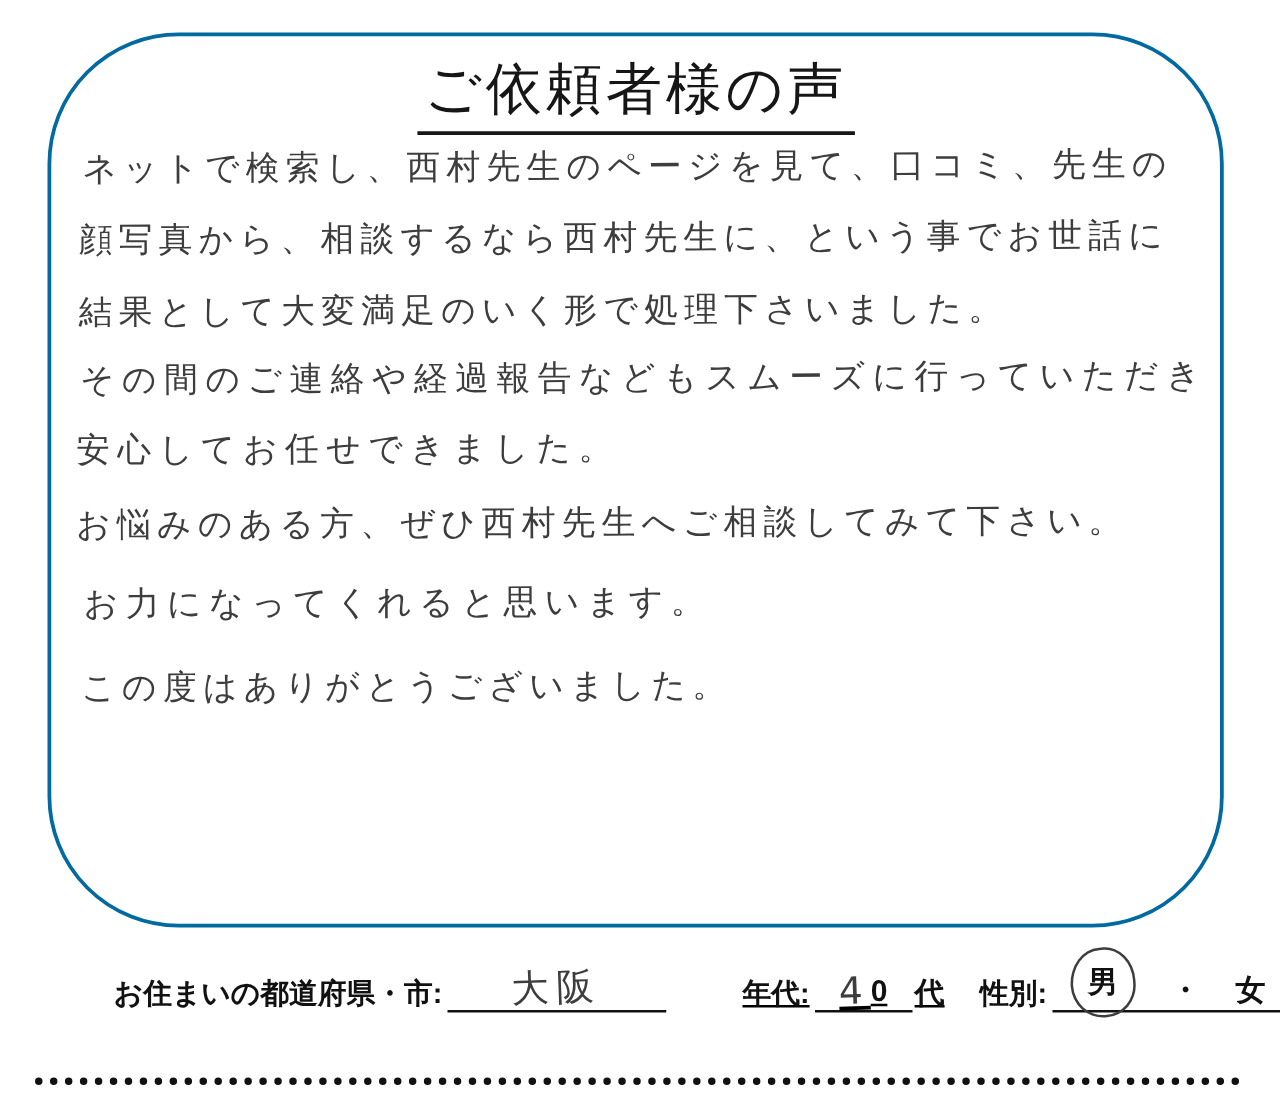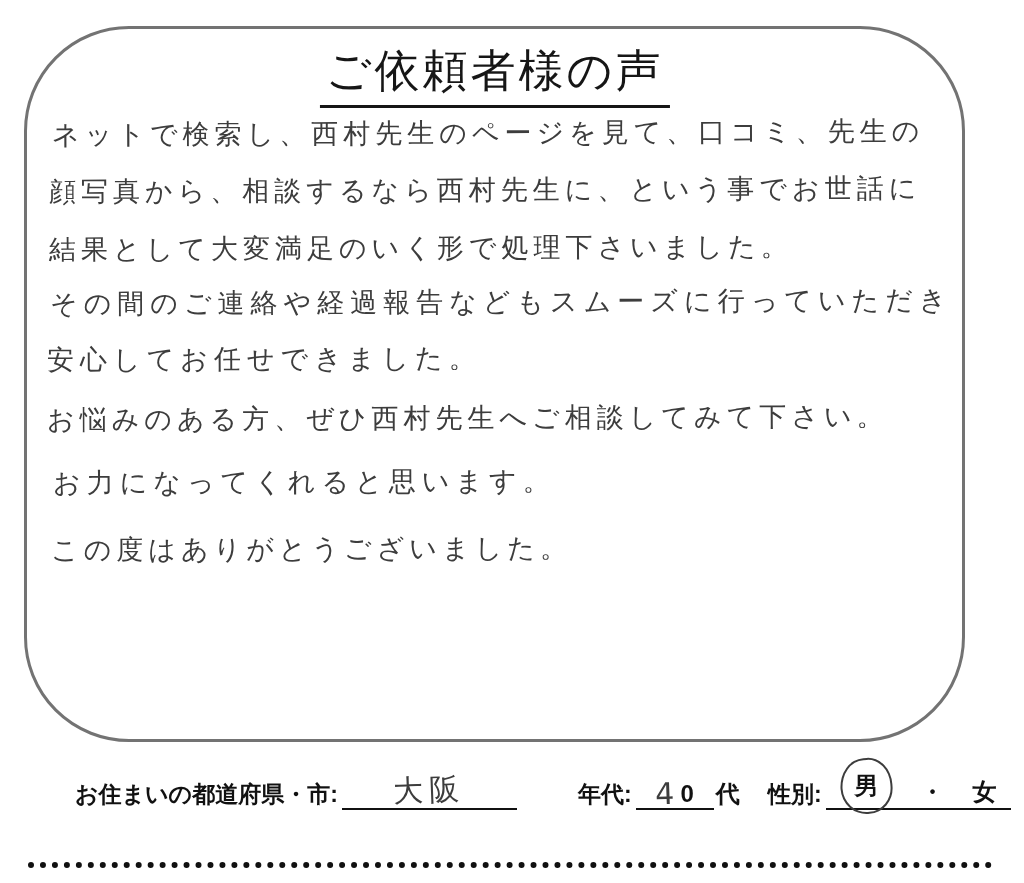--- a/index.html
+++ b/index.html
@@ -2,23 +2,23 @@
 <html><head>
 <meta charset="utf-8">
 <style>
   * { margin: 0; padding: 0; box-sizing: border-box; }
   html, body { width: 1024px; height: 883px; background: #ffffff; overflow: hidden; }
   body { position: relative; font-family: "Liberation Sans", sans-serif; }
 
   
   .card {
     position: absolute;
-    left: 24px; top: 26px;
+    left: 38px; top: 26px;
     width: 941px; height: 716px;
-    border: 3px solid #737373;
+    border: 3px solid #0369a1;
     border-radius: 105px;
     background: #ffffff;
   }
 
   
   .title {
     position: absolute;
     top: 12px; left: 50%;
     transform: translateX(-50%);
     font-size: 45px;
@@ -49,33 +49,33 @@
   .hand-line:nth-of-type(4) { top: 255px; left: 23px; letter-spacing: 6px; }
   .hand-line:nth-of-type(5) { top: 312px; left: 20px; letter-spacing: 6px; }
   .hand-line:nth-of-type(6) { top: 371px; left: 20px; }
   .hand-line:nth-of-type(7) { top: 435px; left: 26px; letter-spacing: 6px; }
   .hand-line:nth-of-type(8) { top: 502px; left: 24px; }
   .hand-line:nth-of-type(9) { top: 565px; left: 43px; }
 
   
   .form-row {
     position: absolute;
-    left: 0; top: 770px;
+    left: 16px; top: 770px;
     width: 904px; height: 50px;
   }
   .printed-label {
     font-size: 23px;
     font-weight: 700;
     color: #111111;
     white-space: nowrap;
     font-family: "Liberation Sans", sans-serif;
   }
   .field { position: absolute; display: flex; align-items: flex-end; }
   .field-residence { left: 75px;  top: 6px; }
-  .field-age       { left: 578px; top: 6px; }
+  .field-age       { left: 578px; top: 6px; text-decoration: underline; }
   .field-gender    { left: 768px; top: 6px; text-align: right; }
 
   .underline {
     display: inline-flex;
     align-items: flex-end;
     justify-content: center;
     border-bottom: 2px solid #111111;
     margin-left: 4px;
     position: relative;
   }

